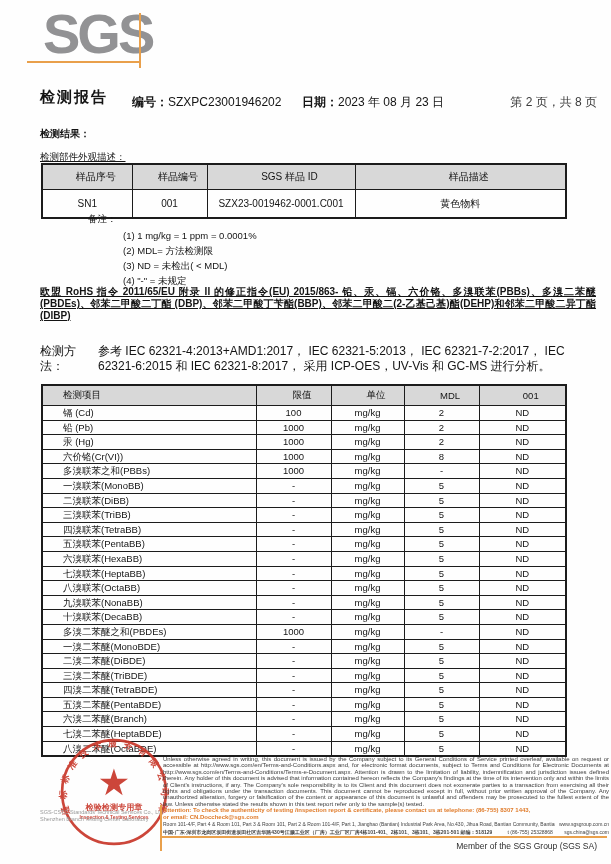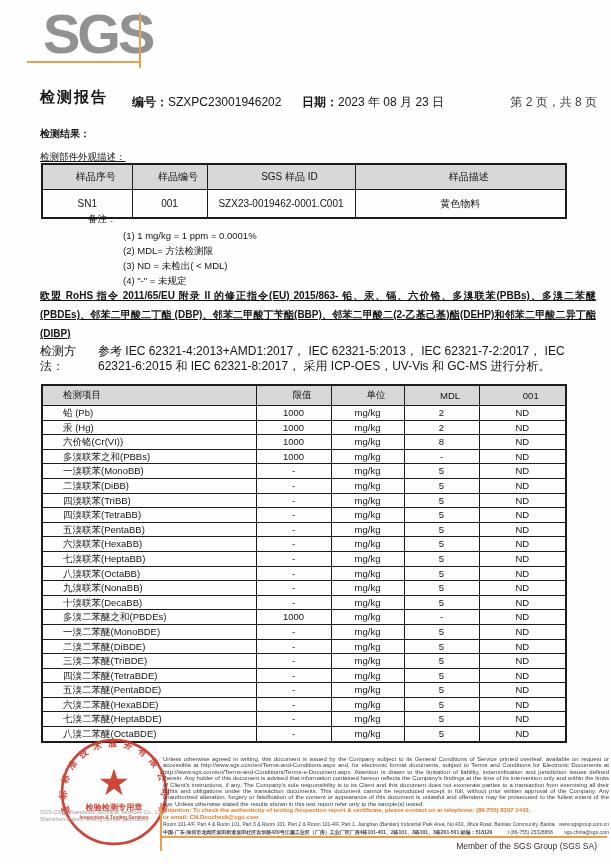--- a/index.html
+++ b/index.html
@@ -33,21 +33,21 @@
 
   .sample-table{position:absolute;left:41px;top:163px;width:524px;font-size:10px;border:2px solid #1c1c1c;}
   .sample-table th{height:22px;}
   .sample-table td{height:25px;}
 
   .remarks{position:absolute;left:40px;top:213px;font-size:9.5px;margin-left:48px;}
   .remarks-label{font-weight:normal;}
   .remarks-items{margin:2px 0 0 35px;}
   .remarks-items div{line-height:15px;}
 
-  .rohs{position:absolute;left:40px;top:286px;width:556px;font-size:10px;line-height:19px;
+  .rohs{position:absolute;left:40px;top:286px;width:556px;font-size:10px;line-height:12px;
     font-weight:bold;text-decoration:underline;text-align:justify;}
 
   .method{position:absolute;left:40px;top:344px;width:527px;display:flex;font-size:12px;line-height:15px;}
   .method-label{width:58px;flex:none;}
   .method-text{flex:1;}
 
   .results-table{position:absolute;left:41px;top:384px;width:524px;font-size:9.5px;border:2px solid #1c1c1c;}
   .results-table th{height:17px;}
   .results-table td{height:13.6px;padding:0;line-height:13.6px;}
   .results-table th:first-child,.results-table td:first-child{text-align:left;padding-left:20px;}
@@ -143,20 +143,27 @@
         <tr>
           <th>检测项目</th>
           <th>限值</th>
           <th>单位</th>
           <th>MDL</th>
           <th>001</th>
         </tr>
       </thead>
     <tbody>
         <tr>
+          <td>镉 (Cd)</td>
+          <td>100</td>
+          <td>mg/kg</td>
+          <td>2</td>
+          <td>ND</td>
+        </tr>
+        <tr>
           <td>铅 (Pb)</td>
           <td>1000</td>
           <td>mg/kg</td>
           <td>2</td>
           <td>ND</td>
         </tr>
         <tr>
           <td>汞 (Hg)</td>
           <td>1000</td>
           <td>mg/kg</td>
@@ -185,21 +192,21 @@
           <td>ND</td>
         </tr>
         <tr>
           <td>二溴联苯(DiBB)</td>
           <td>-</td>
           <td>mg/kg</td>
           <td>5</td>
           <td>ND</td>
         </tr>
         <tr>
-          <td>四溴联苯(TriBB)</td>
+          <td>三溴联苯(TriBB)</td>
           <td>-</td>
           <td>mg/kg</td>
           <td>5</td>
           <td>ND</td>
         </tr>
         <tr>
           <td>四溴联苯(TetraBB)</td>
           <td>-</td>
           <td>mg/kg</td>
           <td>5</td>
@@ -283,21 +290,21 @@
           <td>ND</td>
         </tr>
         <tr>
           <td>五溴二苯醚(PentaBDE)</td>
           <td>-</td>
           <td>mg/kg</td>
           <td>5</td>
           <td>ND</td>
         </tr>
         <tr>
-          <td>六溴二苯醚(HexaBDE)</td>
+          <td>六溴二苯醚(Branch)</td>
           <td>-</td>
           <td>mg/kg</td>
           <td>5</td>
           <td>ND</td>
         </tr>
         <tr>
           <td>七溴二苯醚(HeptaBDE)</td>
           <td>-</td>
           <td>mg/kg</td>
           <td>5</td>

